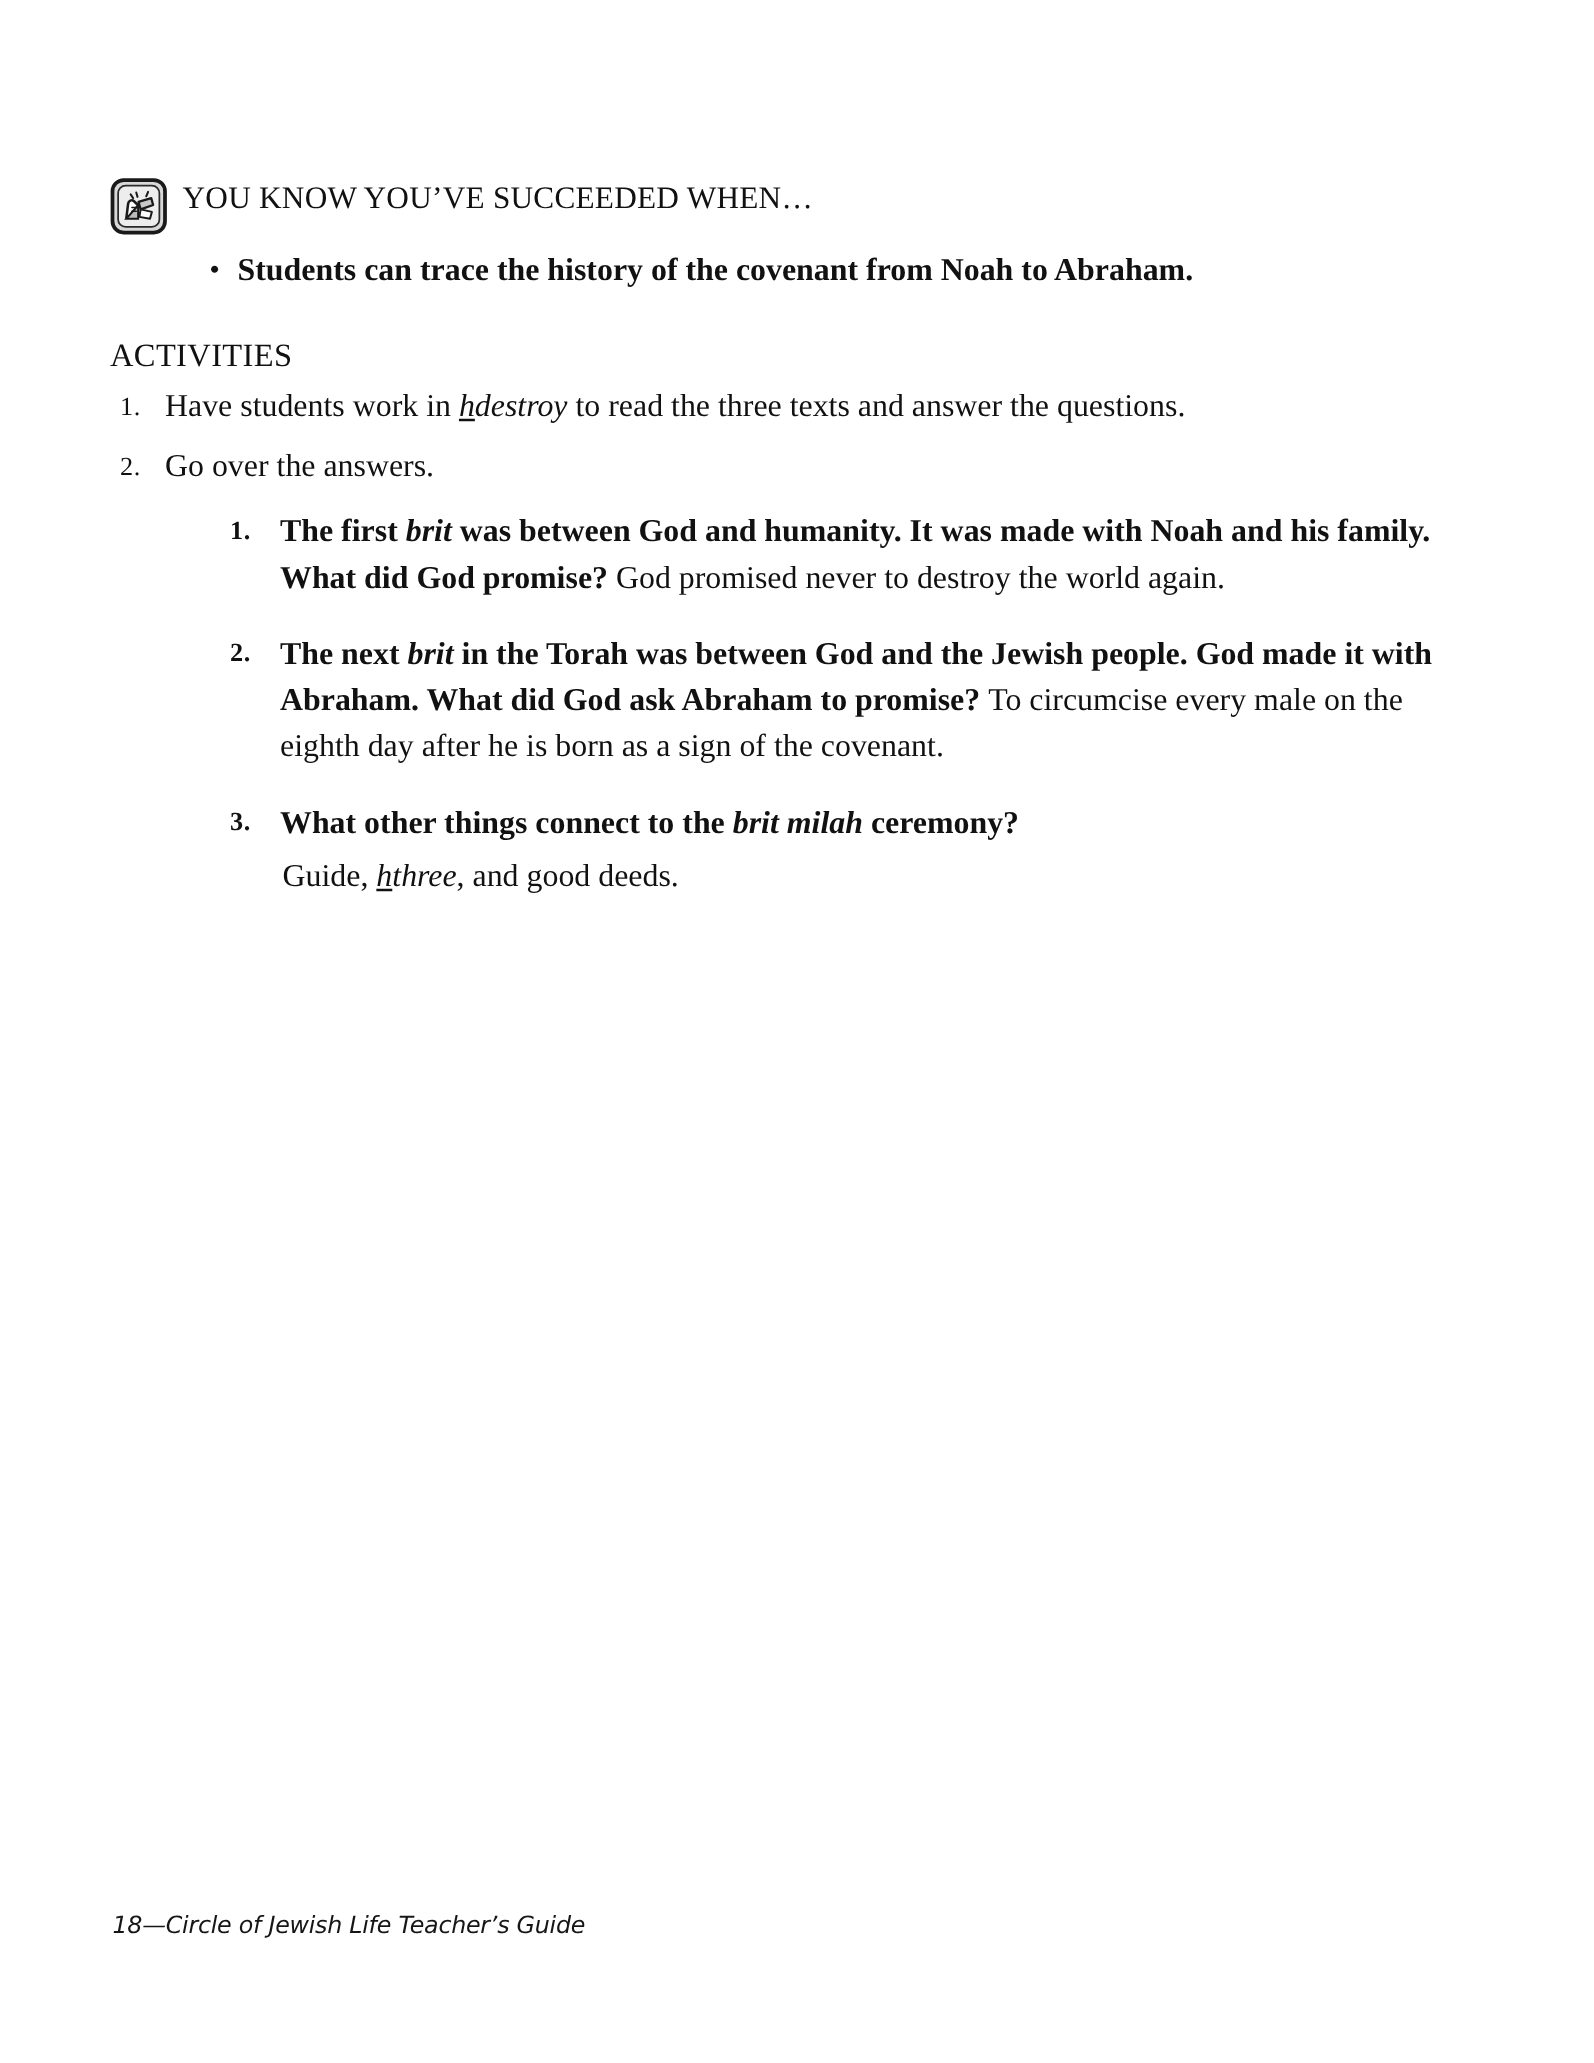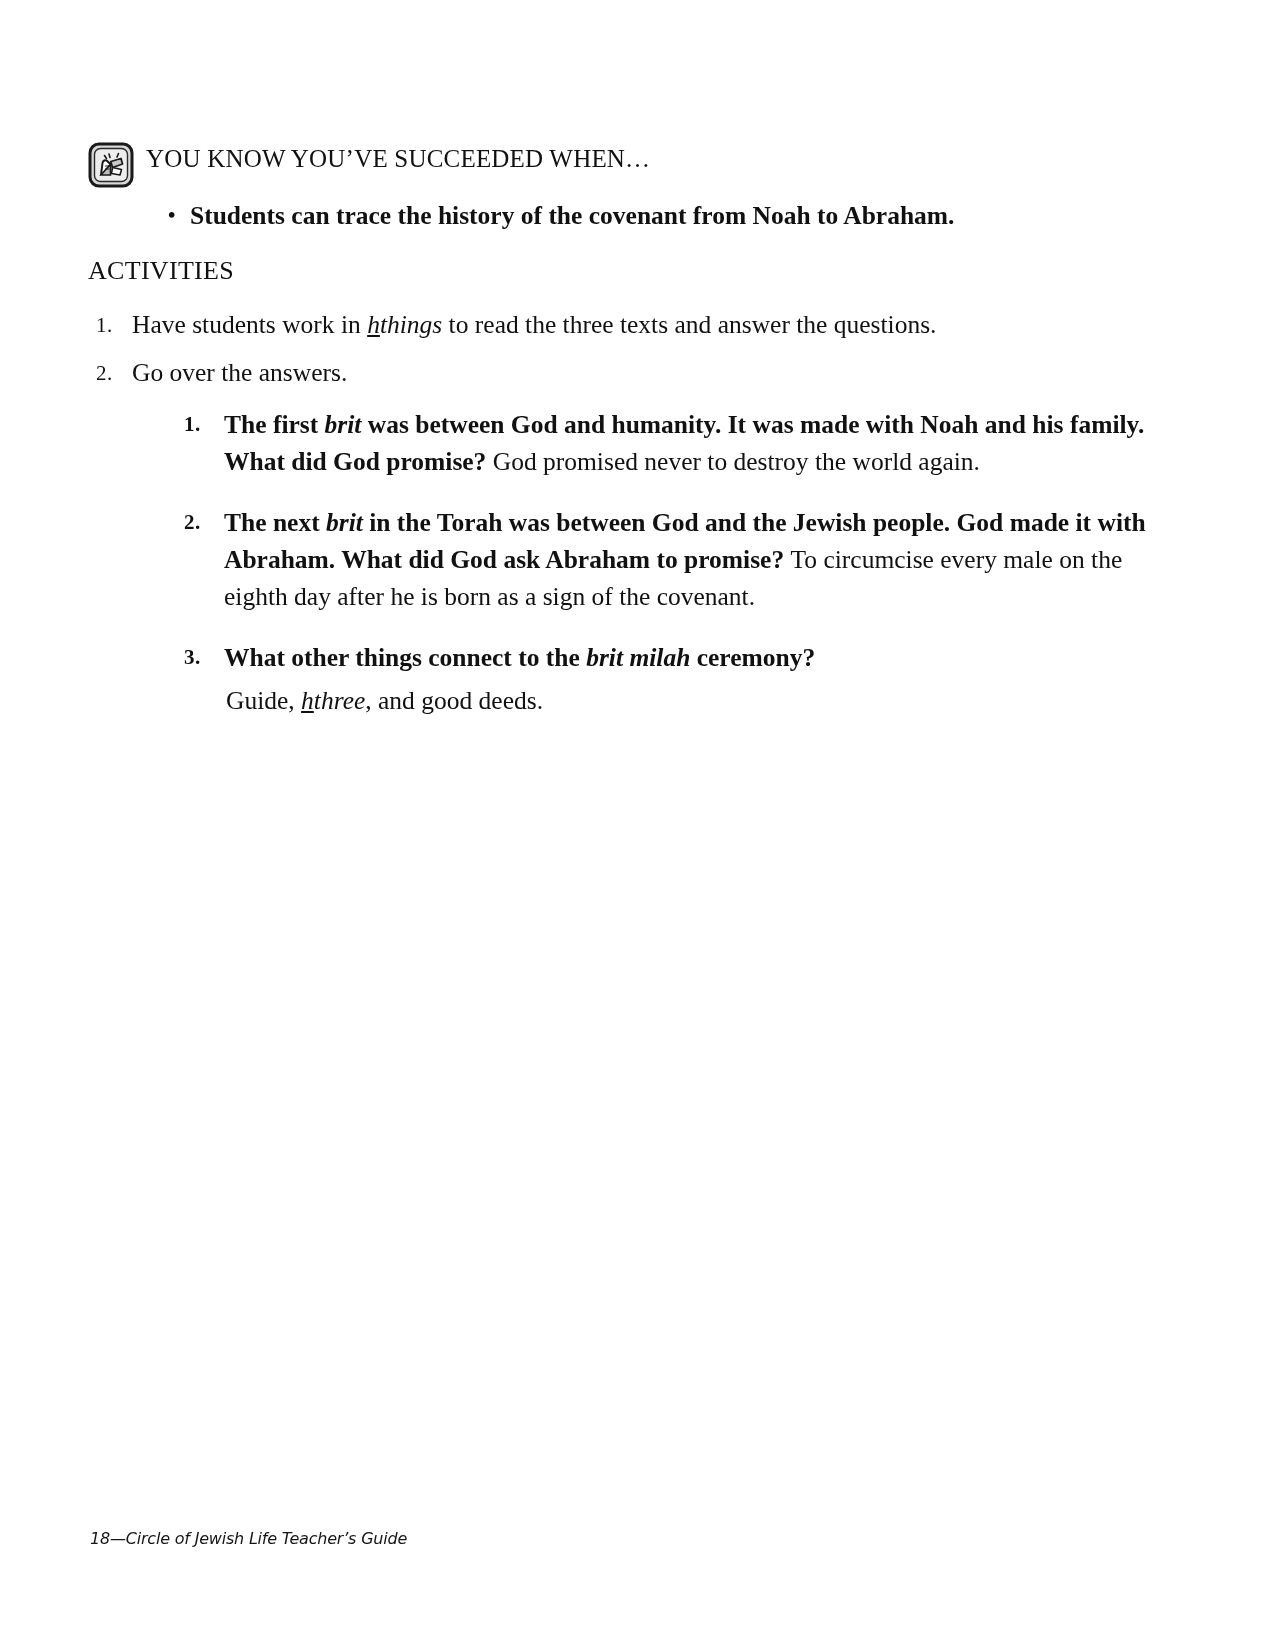--- a/index.html
+++ b/index.html
@@ -73,21 +73,21 @@
     position: absolute;
     left: 0;
     top: -1px;
     font-size: 21px;
   }
 
   
   .activities-title {
     position: absolute;
     left: 88px;
-    top: 256px;
+    top: 270px;
     font-size: 26px;
     letter-spacing: 0.3px;
   }
 
   .activities-list {
     position: absolute;
     left: 88px;
     top: 308px;
     width: 1010px;
     list-style: none;
@@ -144,21 +144,21 @@
   }
 
   em { font-style: italic; }
   .uline { text-decoration: underline; }
 
   
   .footer {
     position: absolute;
     left: 90px;
     top: 1529px;
-    font-size: 16px;
+    font-size: 19px;
     font-family: "DejaVu Sans", "Liberation Sans", sans-serif;
     font-style: italic;
     letter-spacing: -0.2px;
     color: #161616;
   }
   .footer .pagenum { font-style: italic; }
 </style>
 </head>
 <body>
 
@@ -191,21 +191,21 @@
       <li>Students can trace the history of the covenant from Noah to Abraham.</li>
     </ul>
   </div>
 
   <div class="activities-title">ACTIVITIES</div>
 
   <ol class="activities-list">
 
     <li class="act-item">
       <span class="act-num">1.</span>
-      <span>Have students work in </span><em><span class="uline">h</span><span>things</span></em><span> to read the three texts and answer the questions.</span>
+      <span>Have students work in </span><em><span class="uline">h</span><span>destroy</span></em><span> to read the three texts and answer the questions.</span>
     </li>
 
     <li class="act-item">
       <span class="act-num">2.</span>
       <span>Go over the answers.</span>
 
       
       <ol class="answers">
 
         <li class="answer-item">

